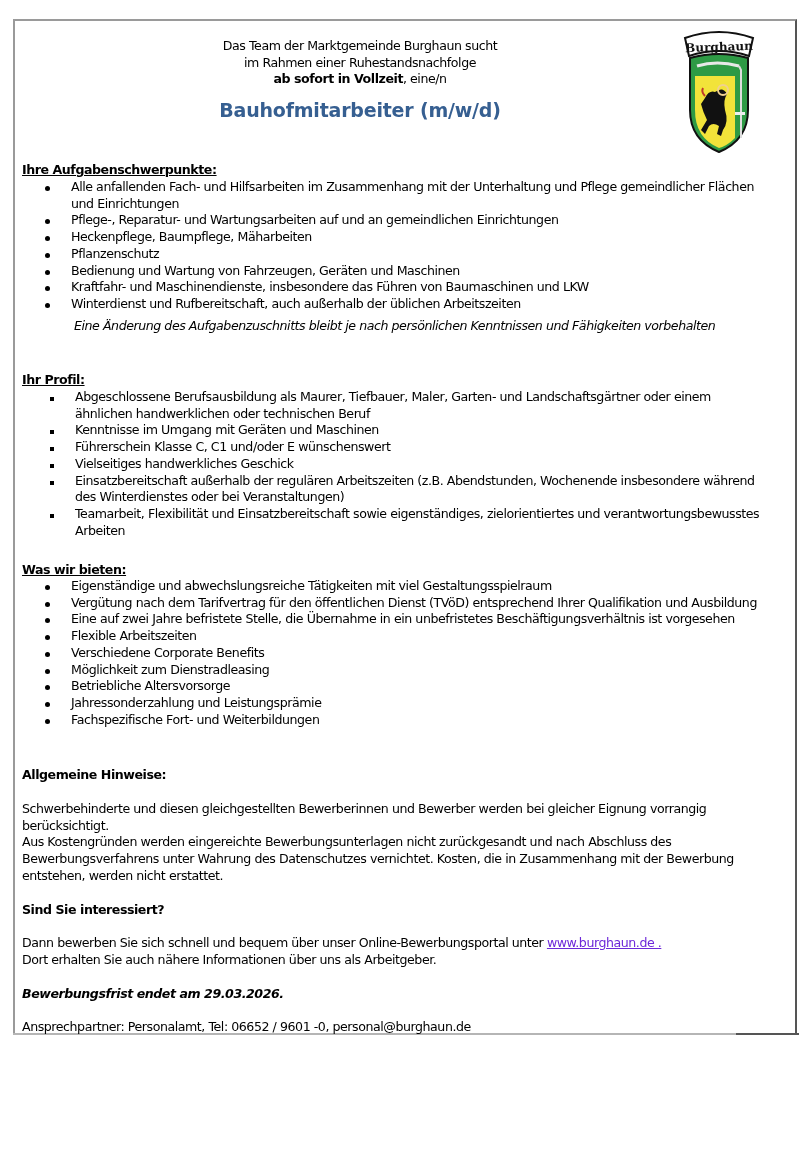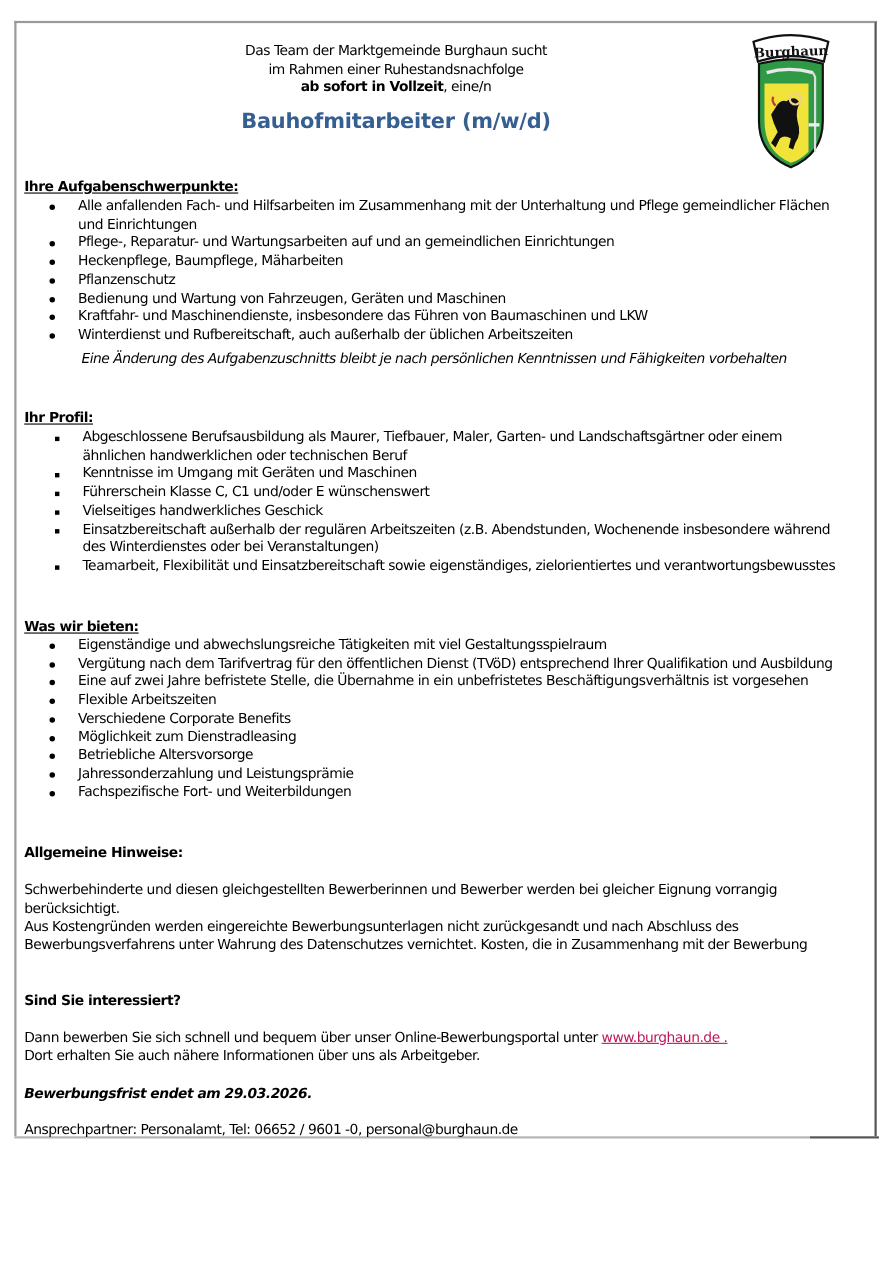--- a/index.html
+++ b/index.html
@@ -21,21 +21,21 @@
   .ul { position: absolute; left: 0; width: 800px; margin: 0; padding: 0; list-style: none; }
   .ul li { position: relative; }
   .ul.dot li { padding-left: 71px; }
   .ul.sq li { padding-left: 75px; }
   .ul.dot li .b { position: absolute; left: 45px; top: 0; }
   .ul.sq li .b { position: absolute; left: 50px; top: 0; }
   .bdot { display: inline-block; width: 5px; height: 5px; border-radius: 50%; background: #000; margin-top: 6px; }
   .bsq { display: inline-block; width: 4px; height: 4px; background: #000; margin-top: 6px; }
   .note { position: absolute; left: 74px; font-style: italic; }
   .para { position: absolute; left: 22px; }
-  .link { color: #be185d; text-decoration: underline; cursor: pointer; }
+  .link { color: #6d28d9; text-decoration: underline; cursor: pointer; }
 </style>
 </head>
 <body>
 
 <div class="frame"></div>
 <div class="frame-bottom"></div>
 
 <div class="intro txt">
   <div>Das Team der Marktgemeinde Burghaun sucht</div>
   <div>im Rahmen einer Ruhestandsnachfolge</div>
@@ -110,20 +110,21 @@
       <div>Vielseitiges handwerkliches Geschick</div>
     </li>
   <li>
       <span class="b"><span class="bsq"></span></span>
       <div>Einsatzbereitschaft außerhalb der regulären Arbeitszeiten (z.B. Abendstunden, Wochenende insbesondere während</div>
       <div>des Winterdienstes oder bei Veranstaltungen)</div>
     </li>
   <li>
       <span class="b"><span class="bsq"></span></span>
       <div>Teamarbeit, Flexibilität und Einsatzbereitschaft sowie eigenständiges, zielorientiertes und verantwortungsbewusstes</div>
+      <div>Arbeiten</div>
     </li>
 </ul>
 
 <div class="h-u txt" style="top:562px;">Was wir bieten:</div>
 <ul class="ul dot txt" style="top:578px;">
   <li>
       <span class="b"><span class="bdot"></span></span>
       <div>Eigenständige und abwechslungsreiche Tätigkeiten mit viel Gestaltungsspielraum</div>
     </li>
   <li>
@@ -159,20 +160,21 @@
       <div>Fachspezifische Fort- und Weiterbildungen</div>
     </li>
 </ul>
 
 <div class="h-b txt" style="top:767px;">Allgemeine Hinweise:</div>
 <div class="para txt" style="top:801px;">
   <div>Schwerbehinderte und diesen gleichgestellten Bewerberinnen und Bewerber werden bei gleicher Eignung vorrangig</div>
   <div>berücksichtigt.</div>
   <div>Aus Kostengründen werden eingereichte Bewerbungsunterlagen nicht zurückgesandt und nach Abschluss des</div>
   <div>Bewerbungsverfahrens unter Wahrung des Datenschutzes vernichtet. Kosten, die in Zusammenhang mit der Bewerbung</div>
+  <div>entstehen, werden nicht erstattet.</div>
 </div>
 
 <div class="h-b txt" style="top:902px;">Sind Sie interessiert?</div>
 <div class="para txt" style="top:935px;">
   <div><span>Dann bewerben Sie sich schnell und bequem über unser Online-Bewerbungsportal unter </span><a class="link">www.burghaun.de .</a></div>
   <div>Dort erhalten Sie auch nähere Informationen über uns als Arbeitgeber.</div>
 </div>
 
 <div class="h-b txt" style="top:986px;font-style:italic;">Bewerbungsfrist endet am 29.03.2026.</div>
 

